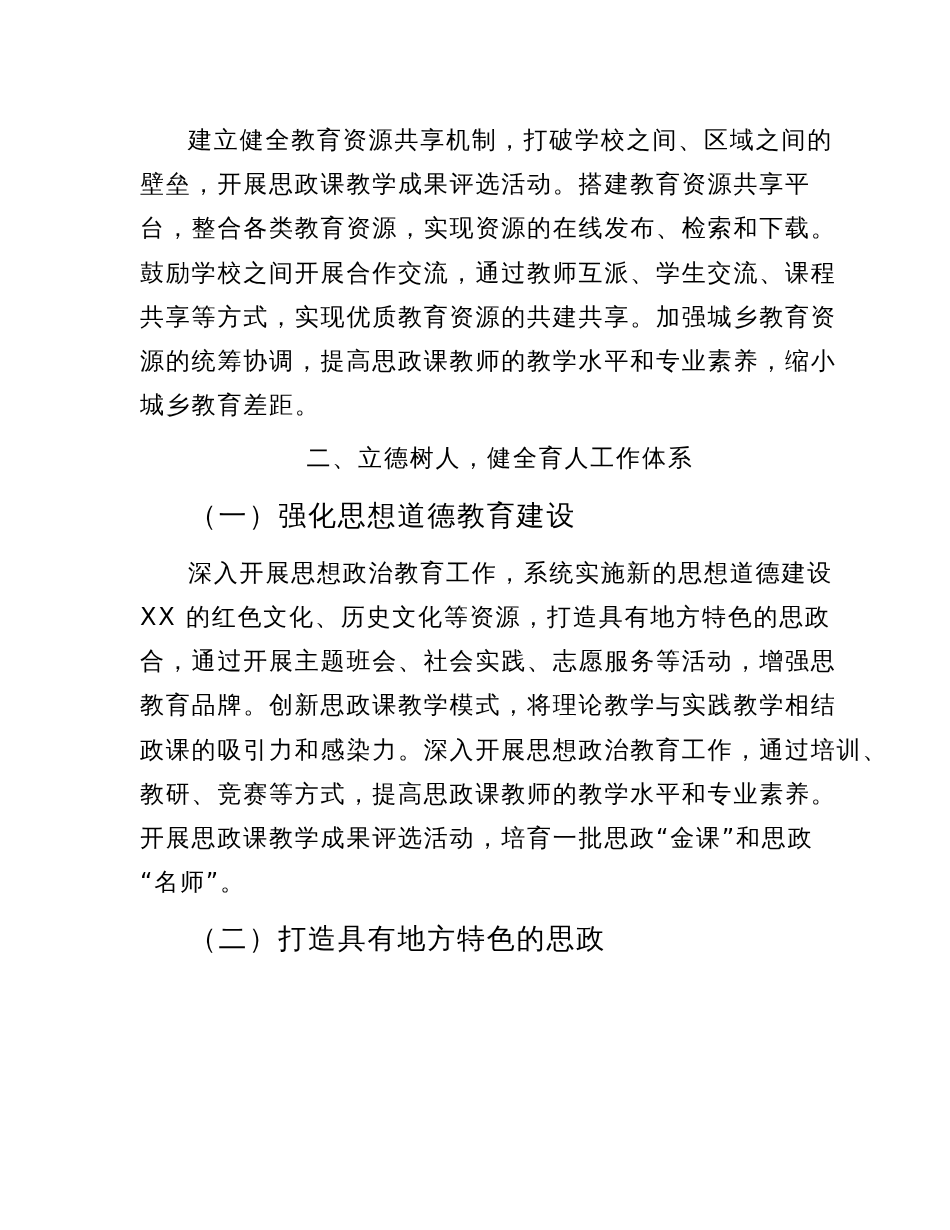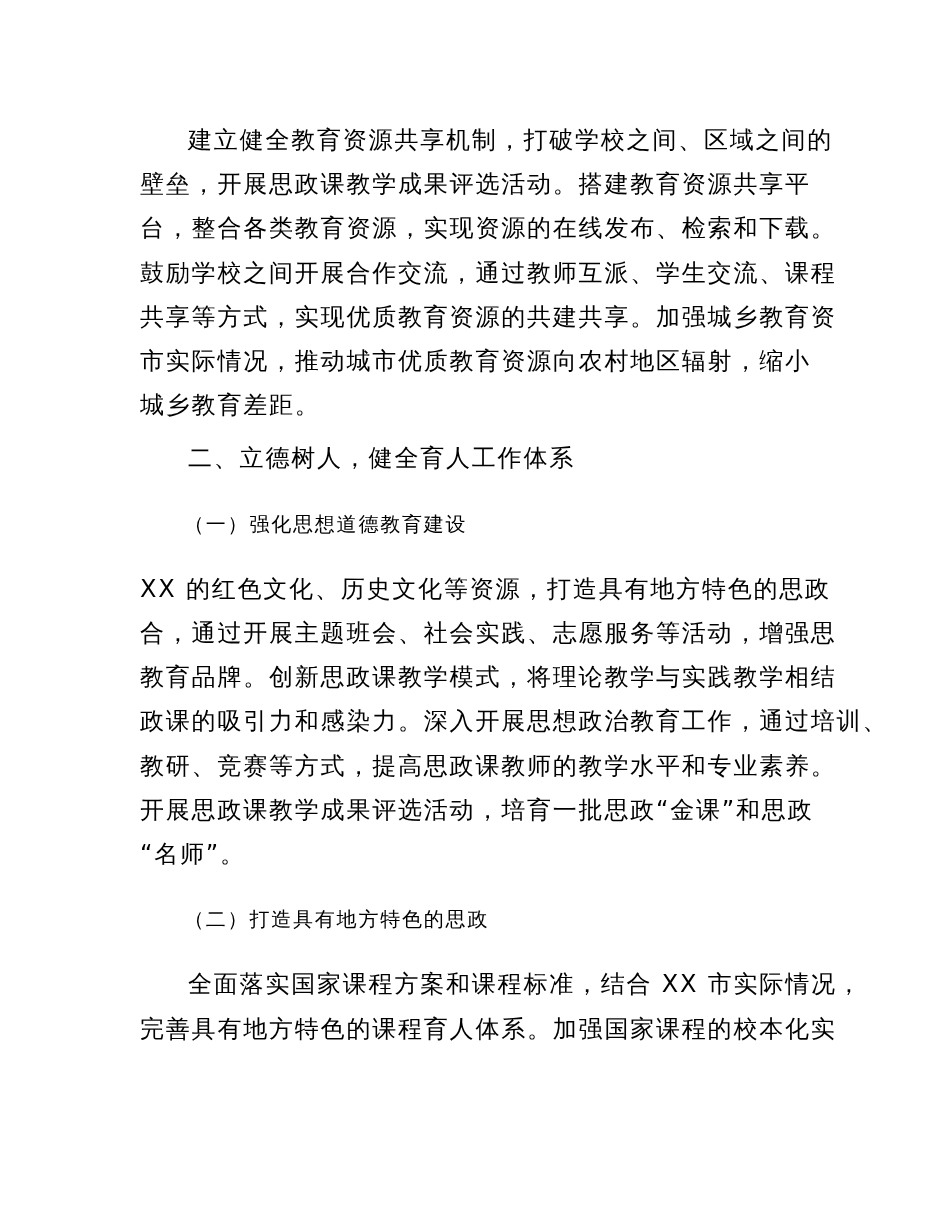--- a/index.html
+++ b/index.html
@@ -30,24 +30,25 @@
       width: 672px;
     }
     .heading {
       margin: 0;
       font-size: 24px;
       line-height: 44.2px;
       letter-spacing: 1.8px;
       padding-left: 2em;
       text-indent: 0;
       white-space: nowrap;
+      text-align: center;
     }
     .sub-heading {
-      margin: 12px;
-      font-size: 20px;
+      margin: 4px;
+      font-size: 28px;
       line-height: 44.2px;
       letter-spacing: 1.8px;
       padding-left: 1.6em;
       white-space: nowrap;
     }
     .gap { height: 9px; }
     .line { display: block; white-space: nowrap; }
     .first { padding-left: 2em; }
   </style>
 </head>
@@ -55,54 +56,51 @@
 
 <div class="page">
   <div class="content">
 
     <div class="para-block">
       <span class="line first">建立健全教育资源共享机制，打破学校之间、区域之间的</span>
       <span class="line">壁垒，开展思政课教学成果评选活动。搭建教育资源共享平</span>
       <span class="line">台，整合各类教育资源，实现资源的在线发布、检索和下载。</span>
       <span class="line">鼓励学校之间开展合作交流，通过教师互派、学生交流、课程</span>
       <span class="line">共享等方式，实现优质教育资源的共建共享。加强城乡教育资</span>
-      <span class="line">市实际情况，推动城市优质教育资源向农村地区辐射，缩小</span>
+      <span class="line">源的统筹协调，提高思政课教师的教学水平和专业素养，缩小</span>
       <span class="line">城乡教育差距。</span>
     </div>
 
     <div class="gap"></div>
 
     <div class="heading">二、立德树人，健全育人工作体系</div>
 
     <div class="gap"></div>
 
     <div class="sub-heading">（一）强化思想道德教育建设</div>
 
     <div class="gap"></div>
 
     <div class="para-block">
+      <span class="line first">深入开展思想政治教育工作，系统实施新的思想道德建设</span>
       <span class="line">XX 的红色文化、历史文化等资源，打造具有地方特色的思政</span>
       <span class="line">合，通过开展主题班会、社会实践、志愿服务等活动，增强思</span>
       <span class="line">教育品牌。创新思政课教学模式，将理论教学与实践教学相结</span>
       <span class="line">政课的吸引力和感染力。深入开展思想政治教育工作，通过培训、</span>
       <span class="line">教研、竞赛等方式，提高思政课教师的教学水平和专业素养。</span>
       <span class="line">开展思政课教学成果评选活动，培育一批思政“金课”和思政</span>
       <span class="line">“名师”。</span>
     </div>
 
     <div class="gap"></div>
 
     <div class="sub-heading">（二）打造具有地方特色的思政</div>
 
     <div class="gap"></div>
 
-    <div class="para-block">
-      <span class="line first">全面落实国家课程方案和课程标准，结合 XX 市实际情况，</span>
-      <span class="line">完善具有地方特色的课程育人体系。加强国家课程的校本化实</span>
-    </div>
 
   </div>
 </div>
 
 <style>
   .para-block .line {
     font-size: 24px;
     line-height: 44.2px;
     letter-spacing: 1.8px;
   }

